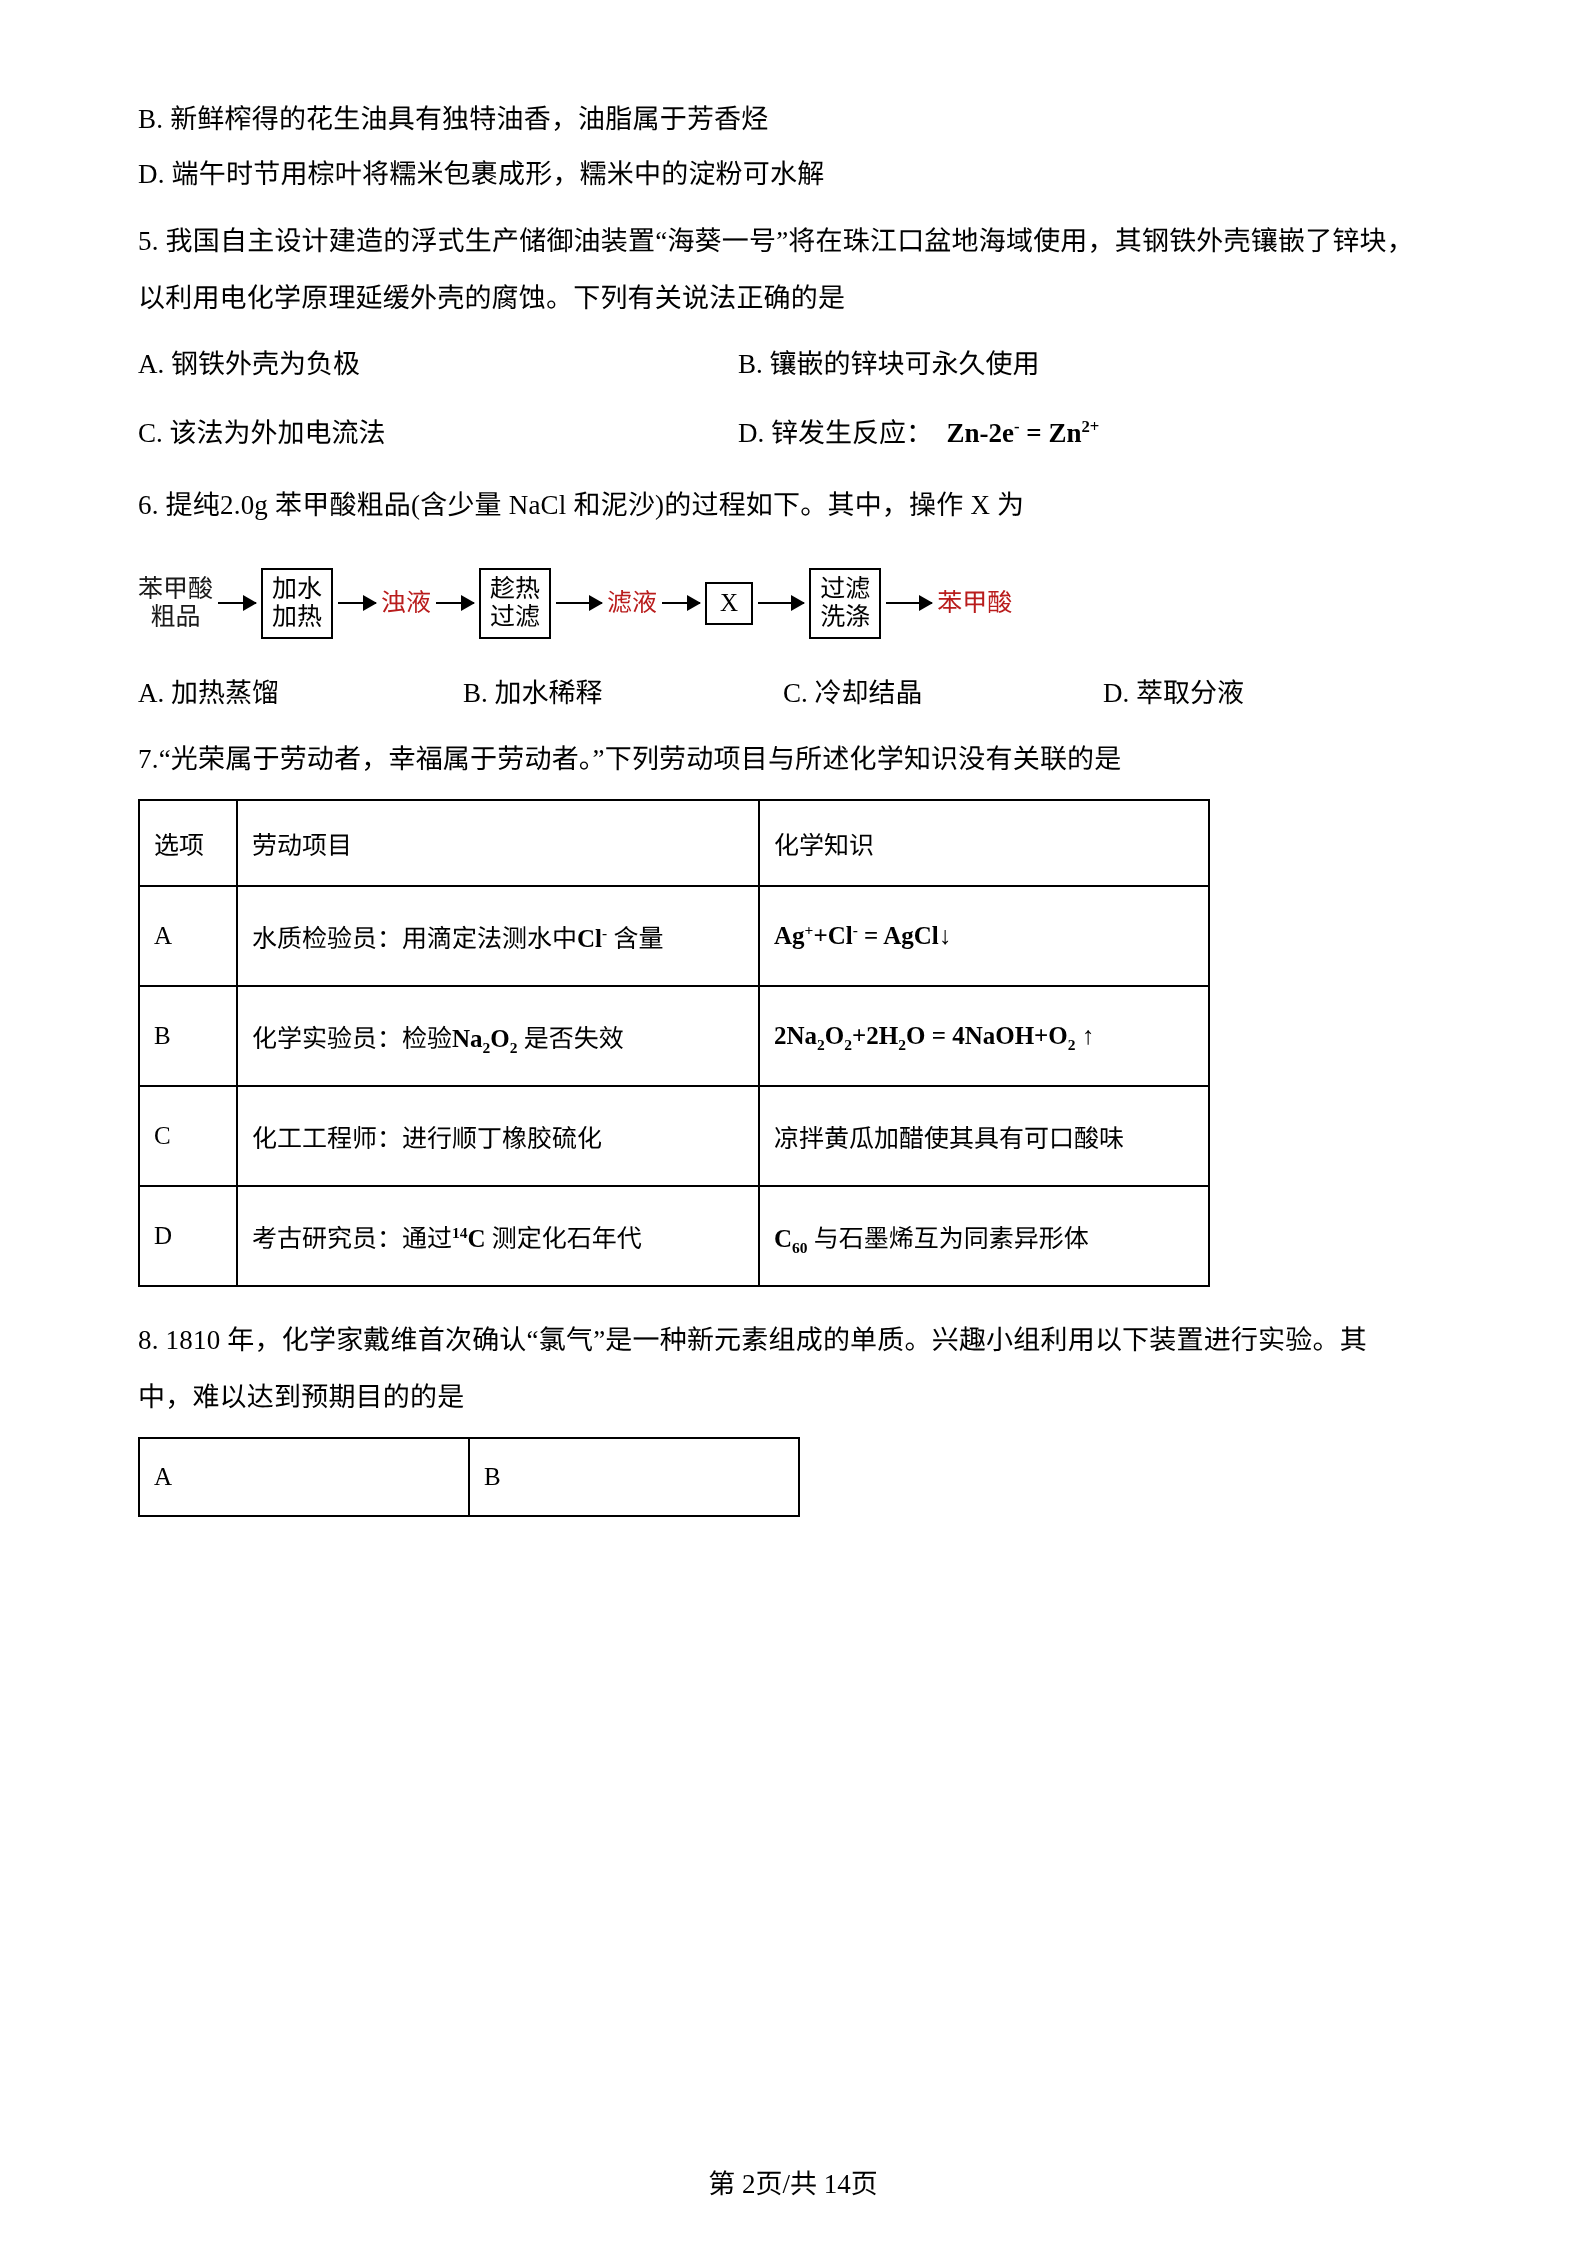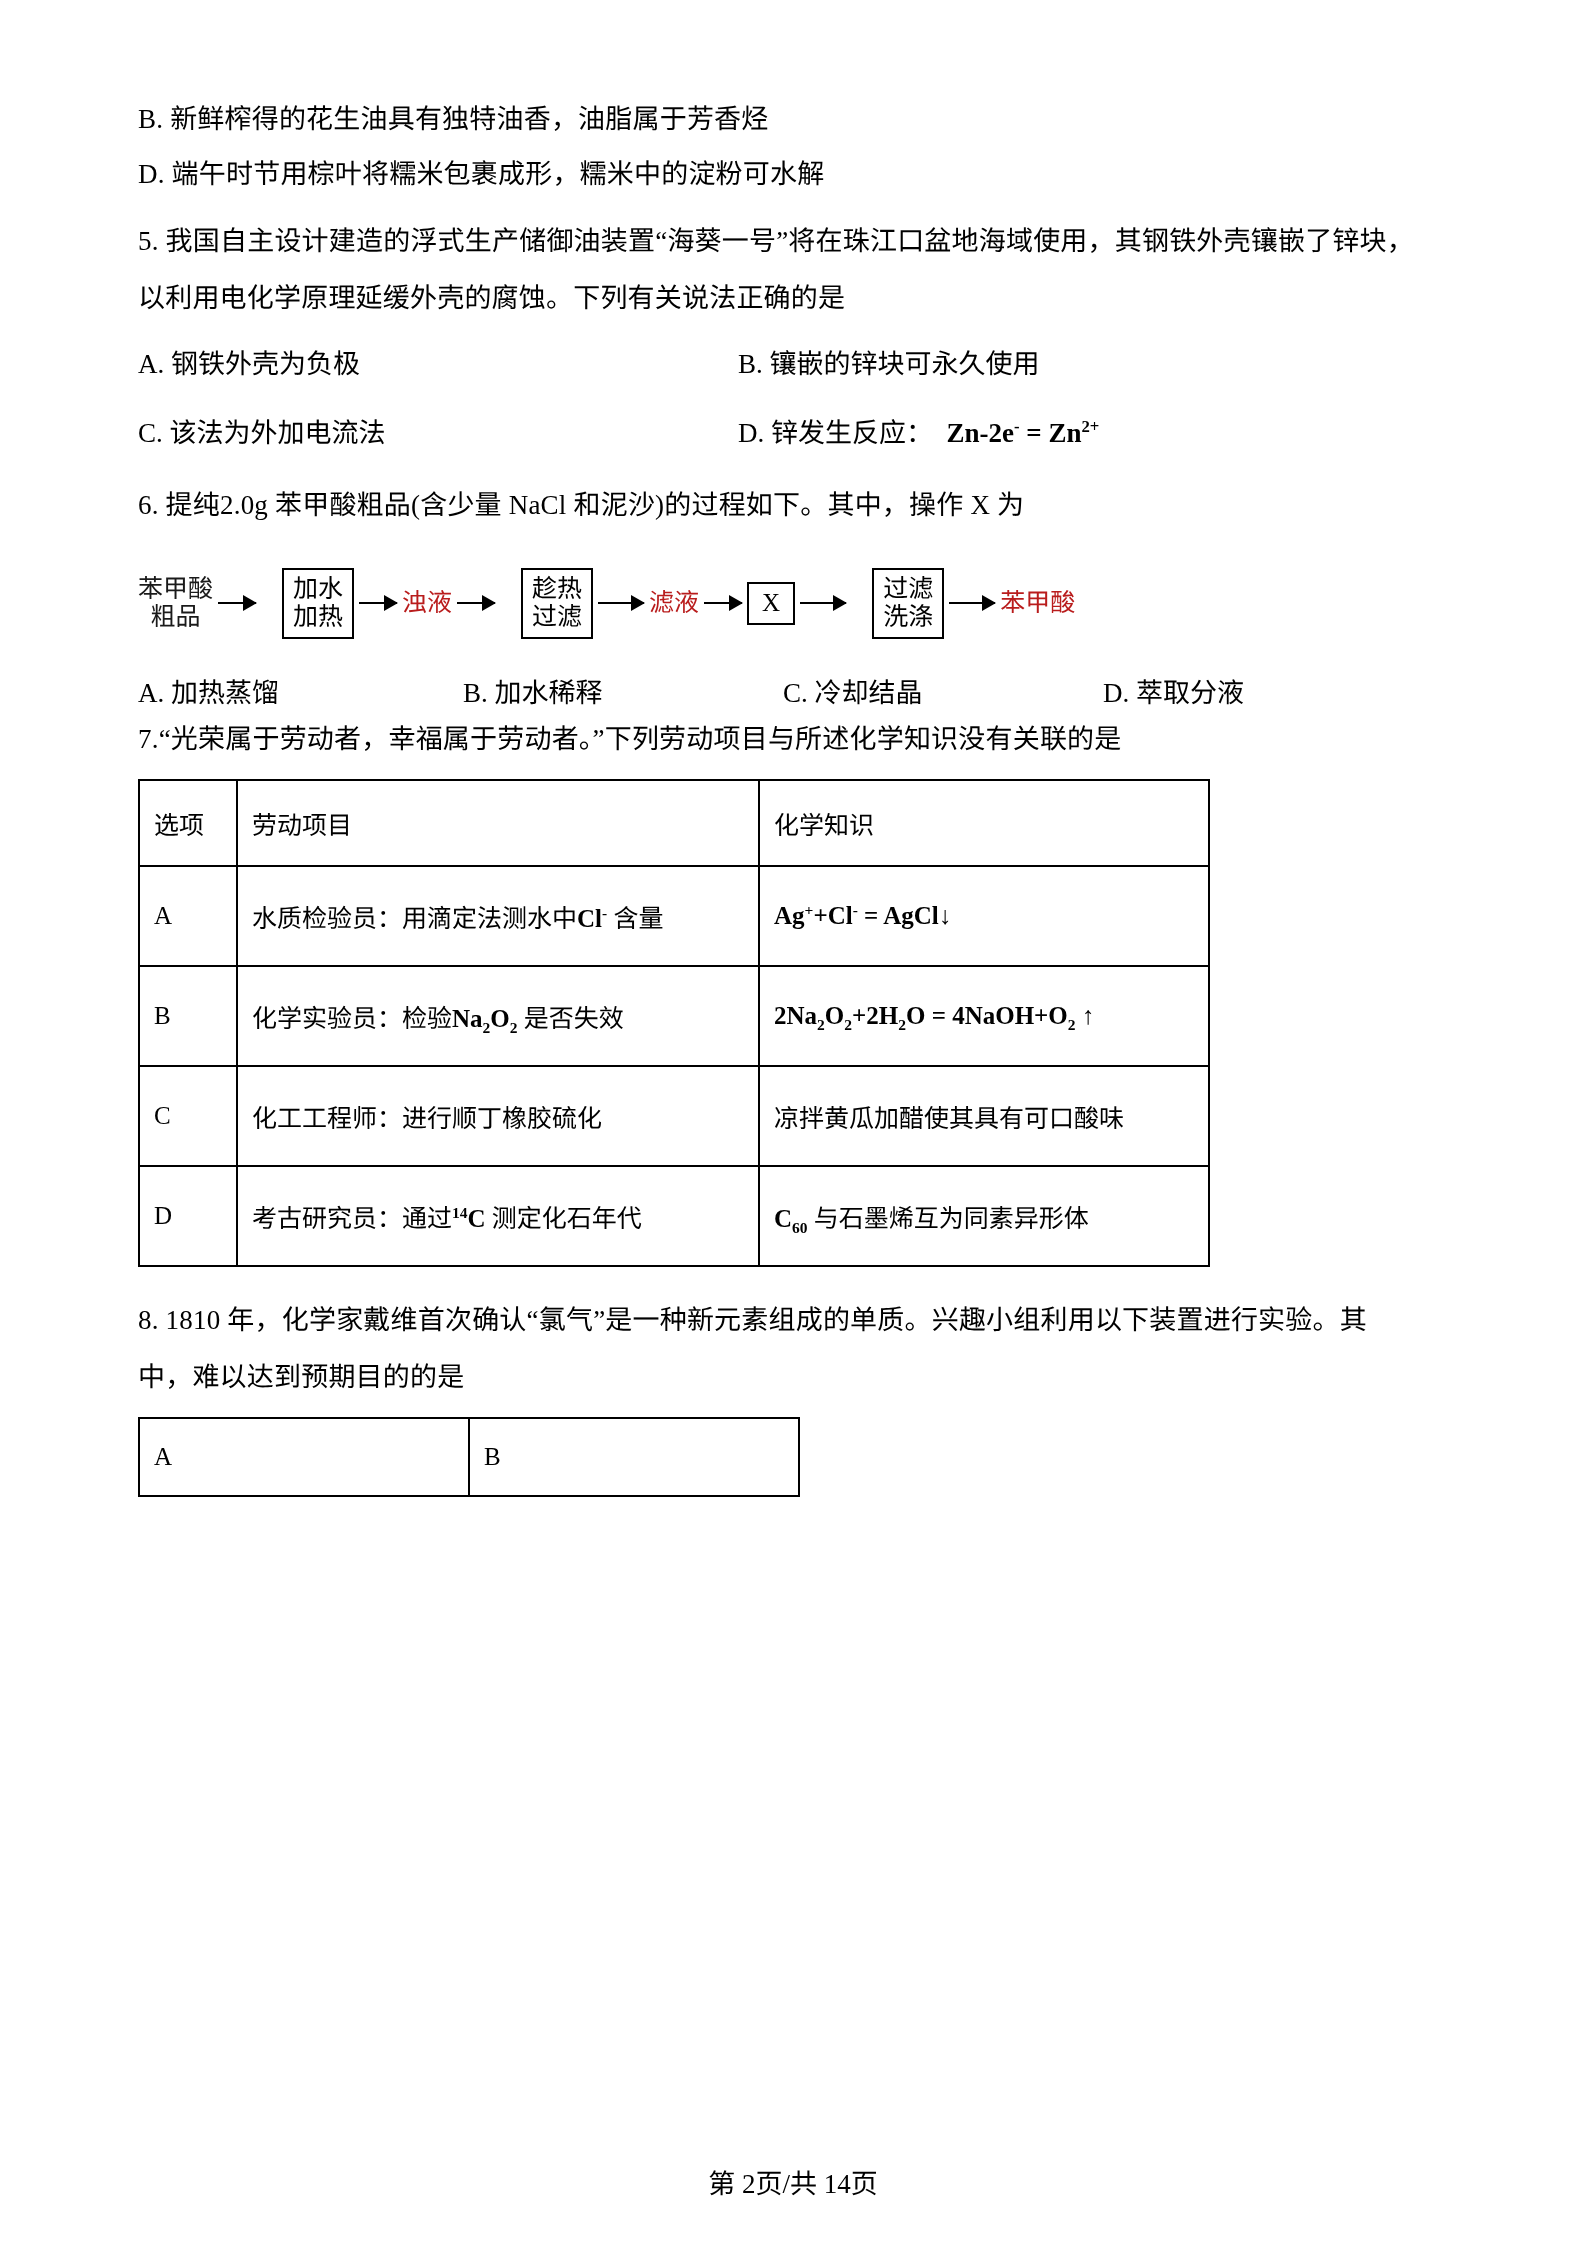--- a/index.html
+++ b/index.html
@@ -101,21 +101,20 @@
     white-space: nowrap;
   }
   .flow .box {
     border: 2px solid #000;
     padding: 5px 9px 6px 9px;
     display: flex;
     flex-direction: column;
     align-items: center;
     line-height: 1.12;
     background: #fff;
-    margin-left: 21px;
   }
   .flow .boxx {
     border: 2px solid #000;
     padding: 5px 13px 6px 13px;
     line-height: 1.12;
     background: #fff;
     font-family: "Liberation Serif", serif;
   }
   .arrow {
     position: relative;
@@ -255,21 +254,21 @@
       <div class="col4">
         <span class="label">C.</span>
         <span>冷却结晶</span>
       </div>
       <div class="col4">
         <span class="label">D.</span>
         <span>萃取分液</span>
       </div>
     </div>
 
-    <div class="line q-line" style="margin-top:16px;">7.“光荣属于劳动者，幸福属于劳动者。”下列劳动项目与所述化学知识没有关联的是</div>
+    <div class="line q-line" style="margin-top:36px;">7.“光荣属于劳动者，幸福属于劳动者。”下列劳动项目与所述化学知识没有关联的是</div>
 
     <table class="grid t7">
       <tbody>
         <tr class="hdr">
           <td class="c1">选项</td>
           <td class="c2">劳动项目</td>
           <td class="c3">化学知识</td>
         </tr>
         <tr class="body">
           <td class="c1">A</td>

